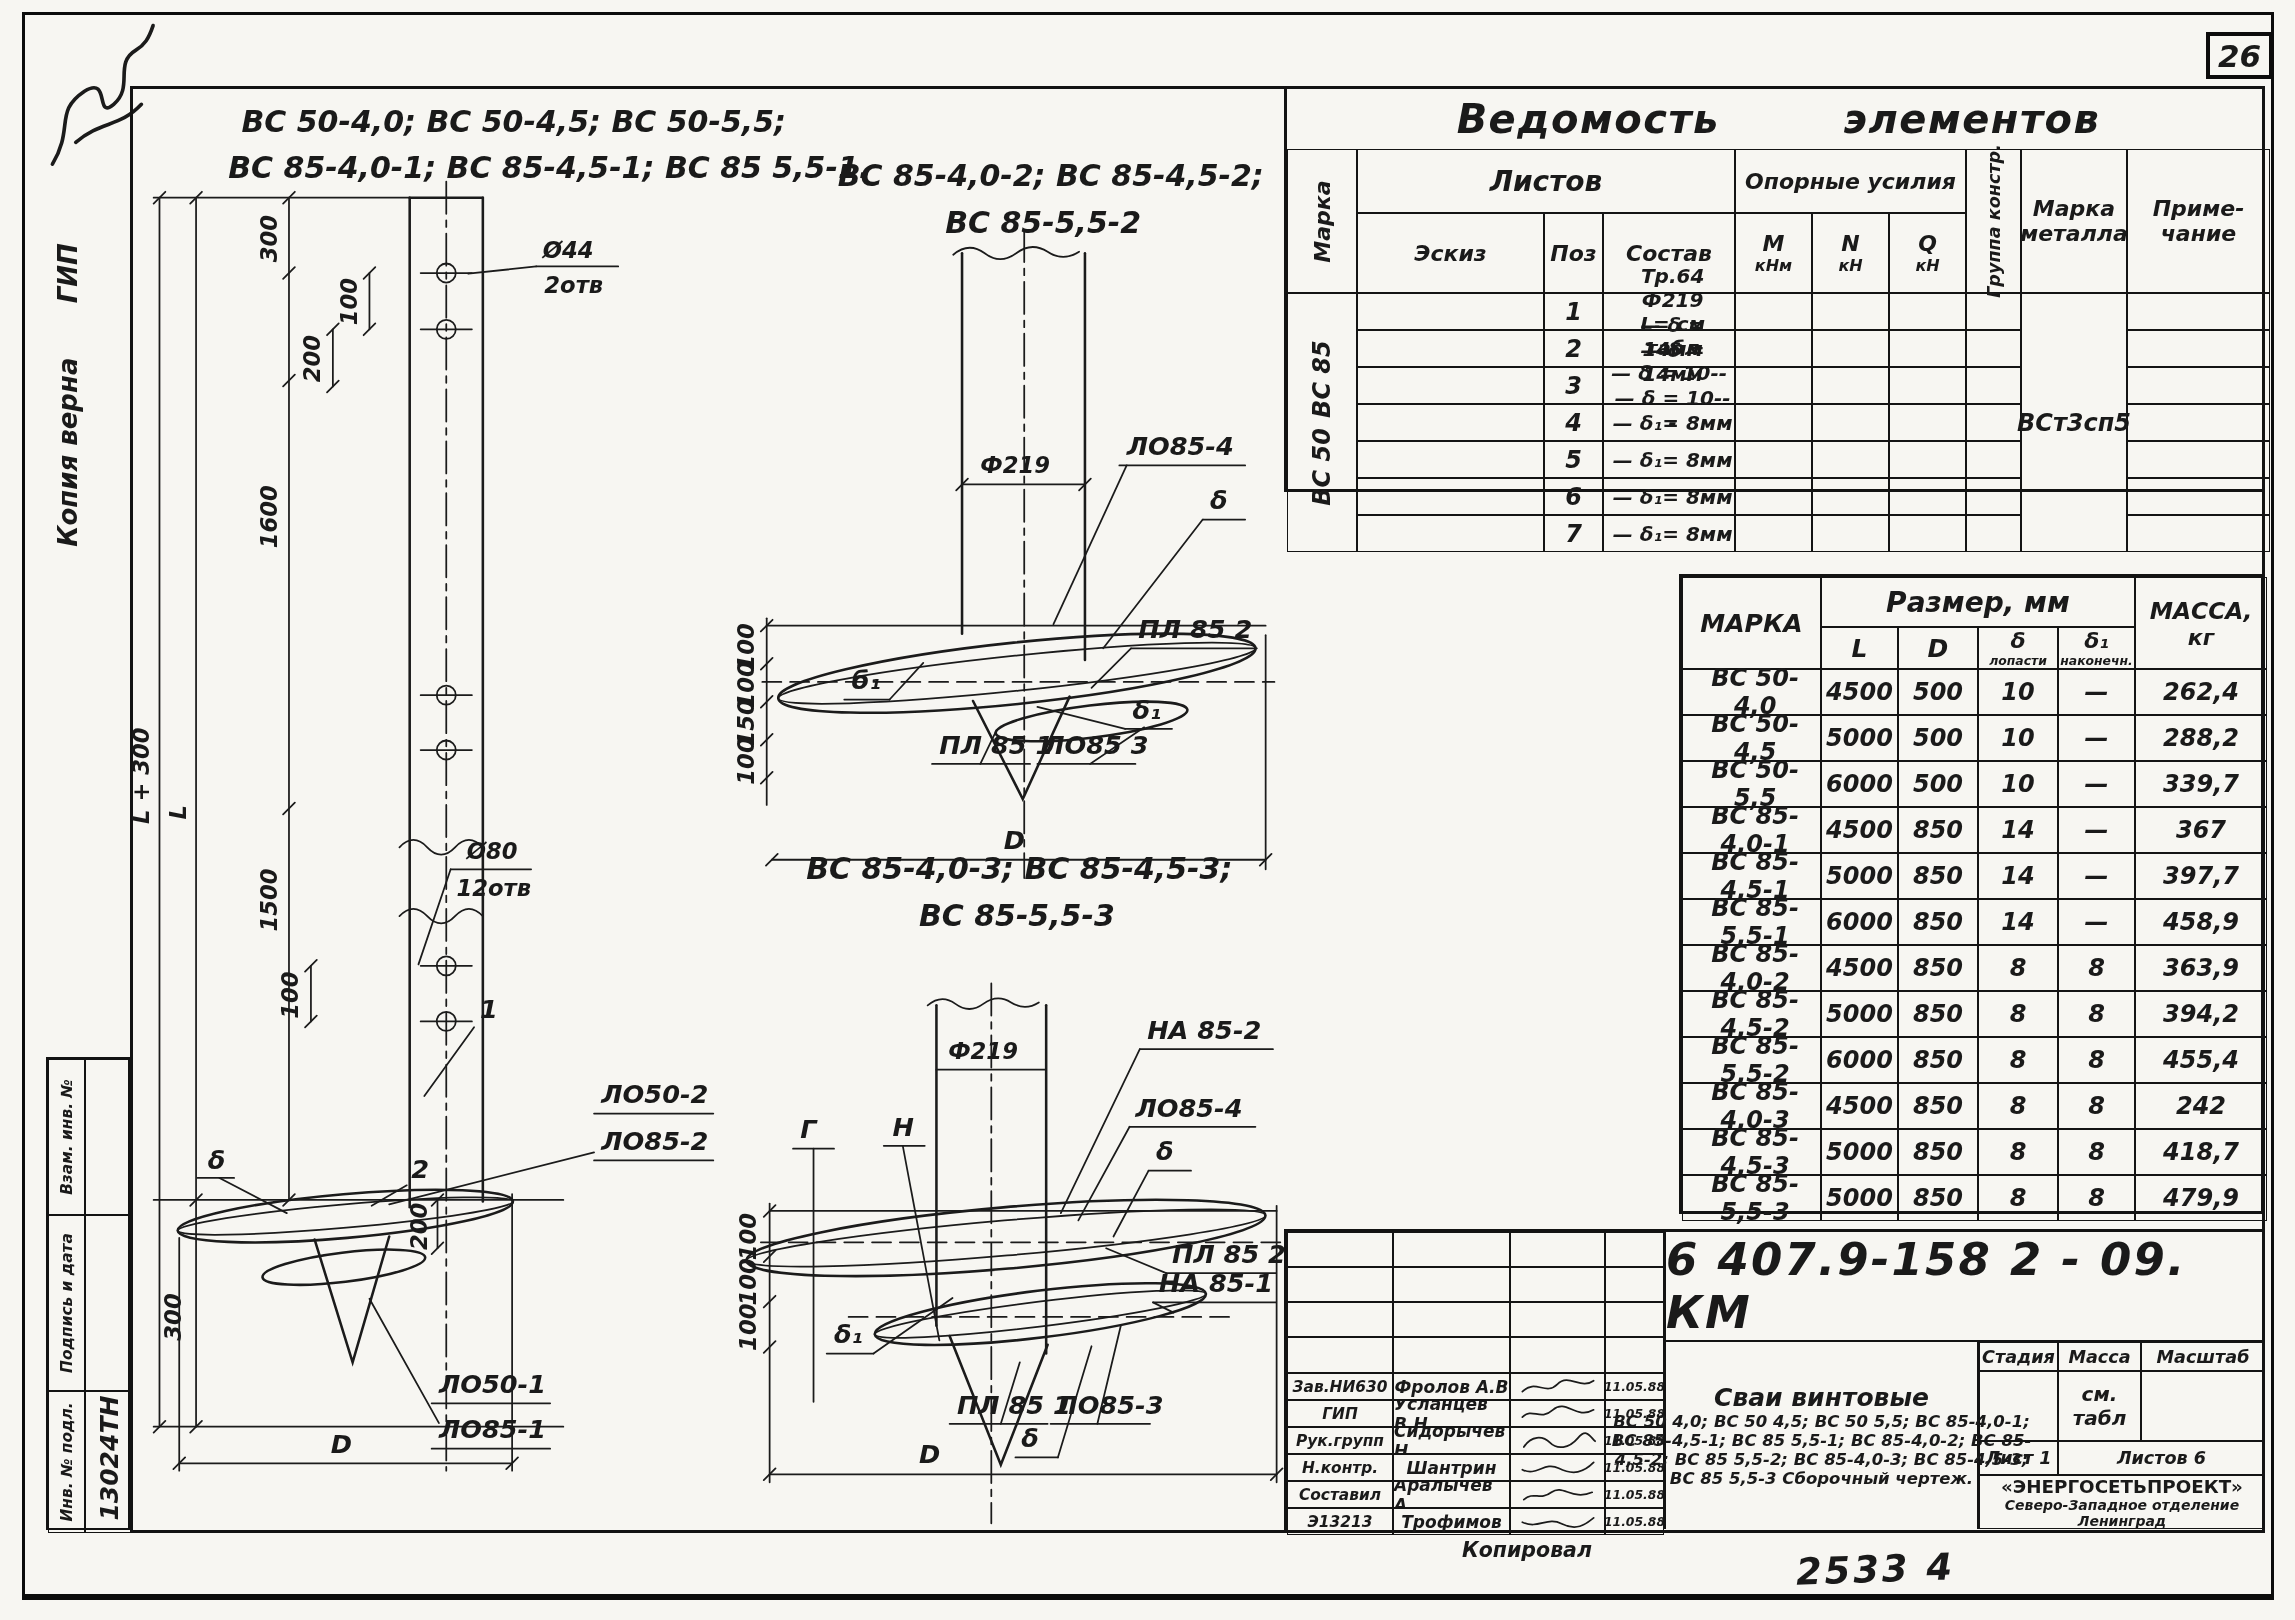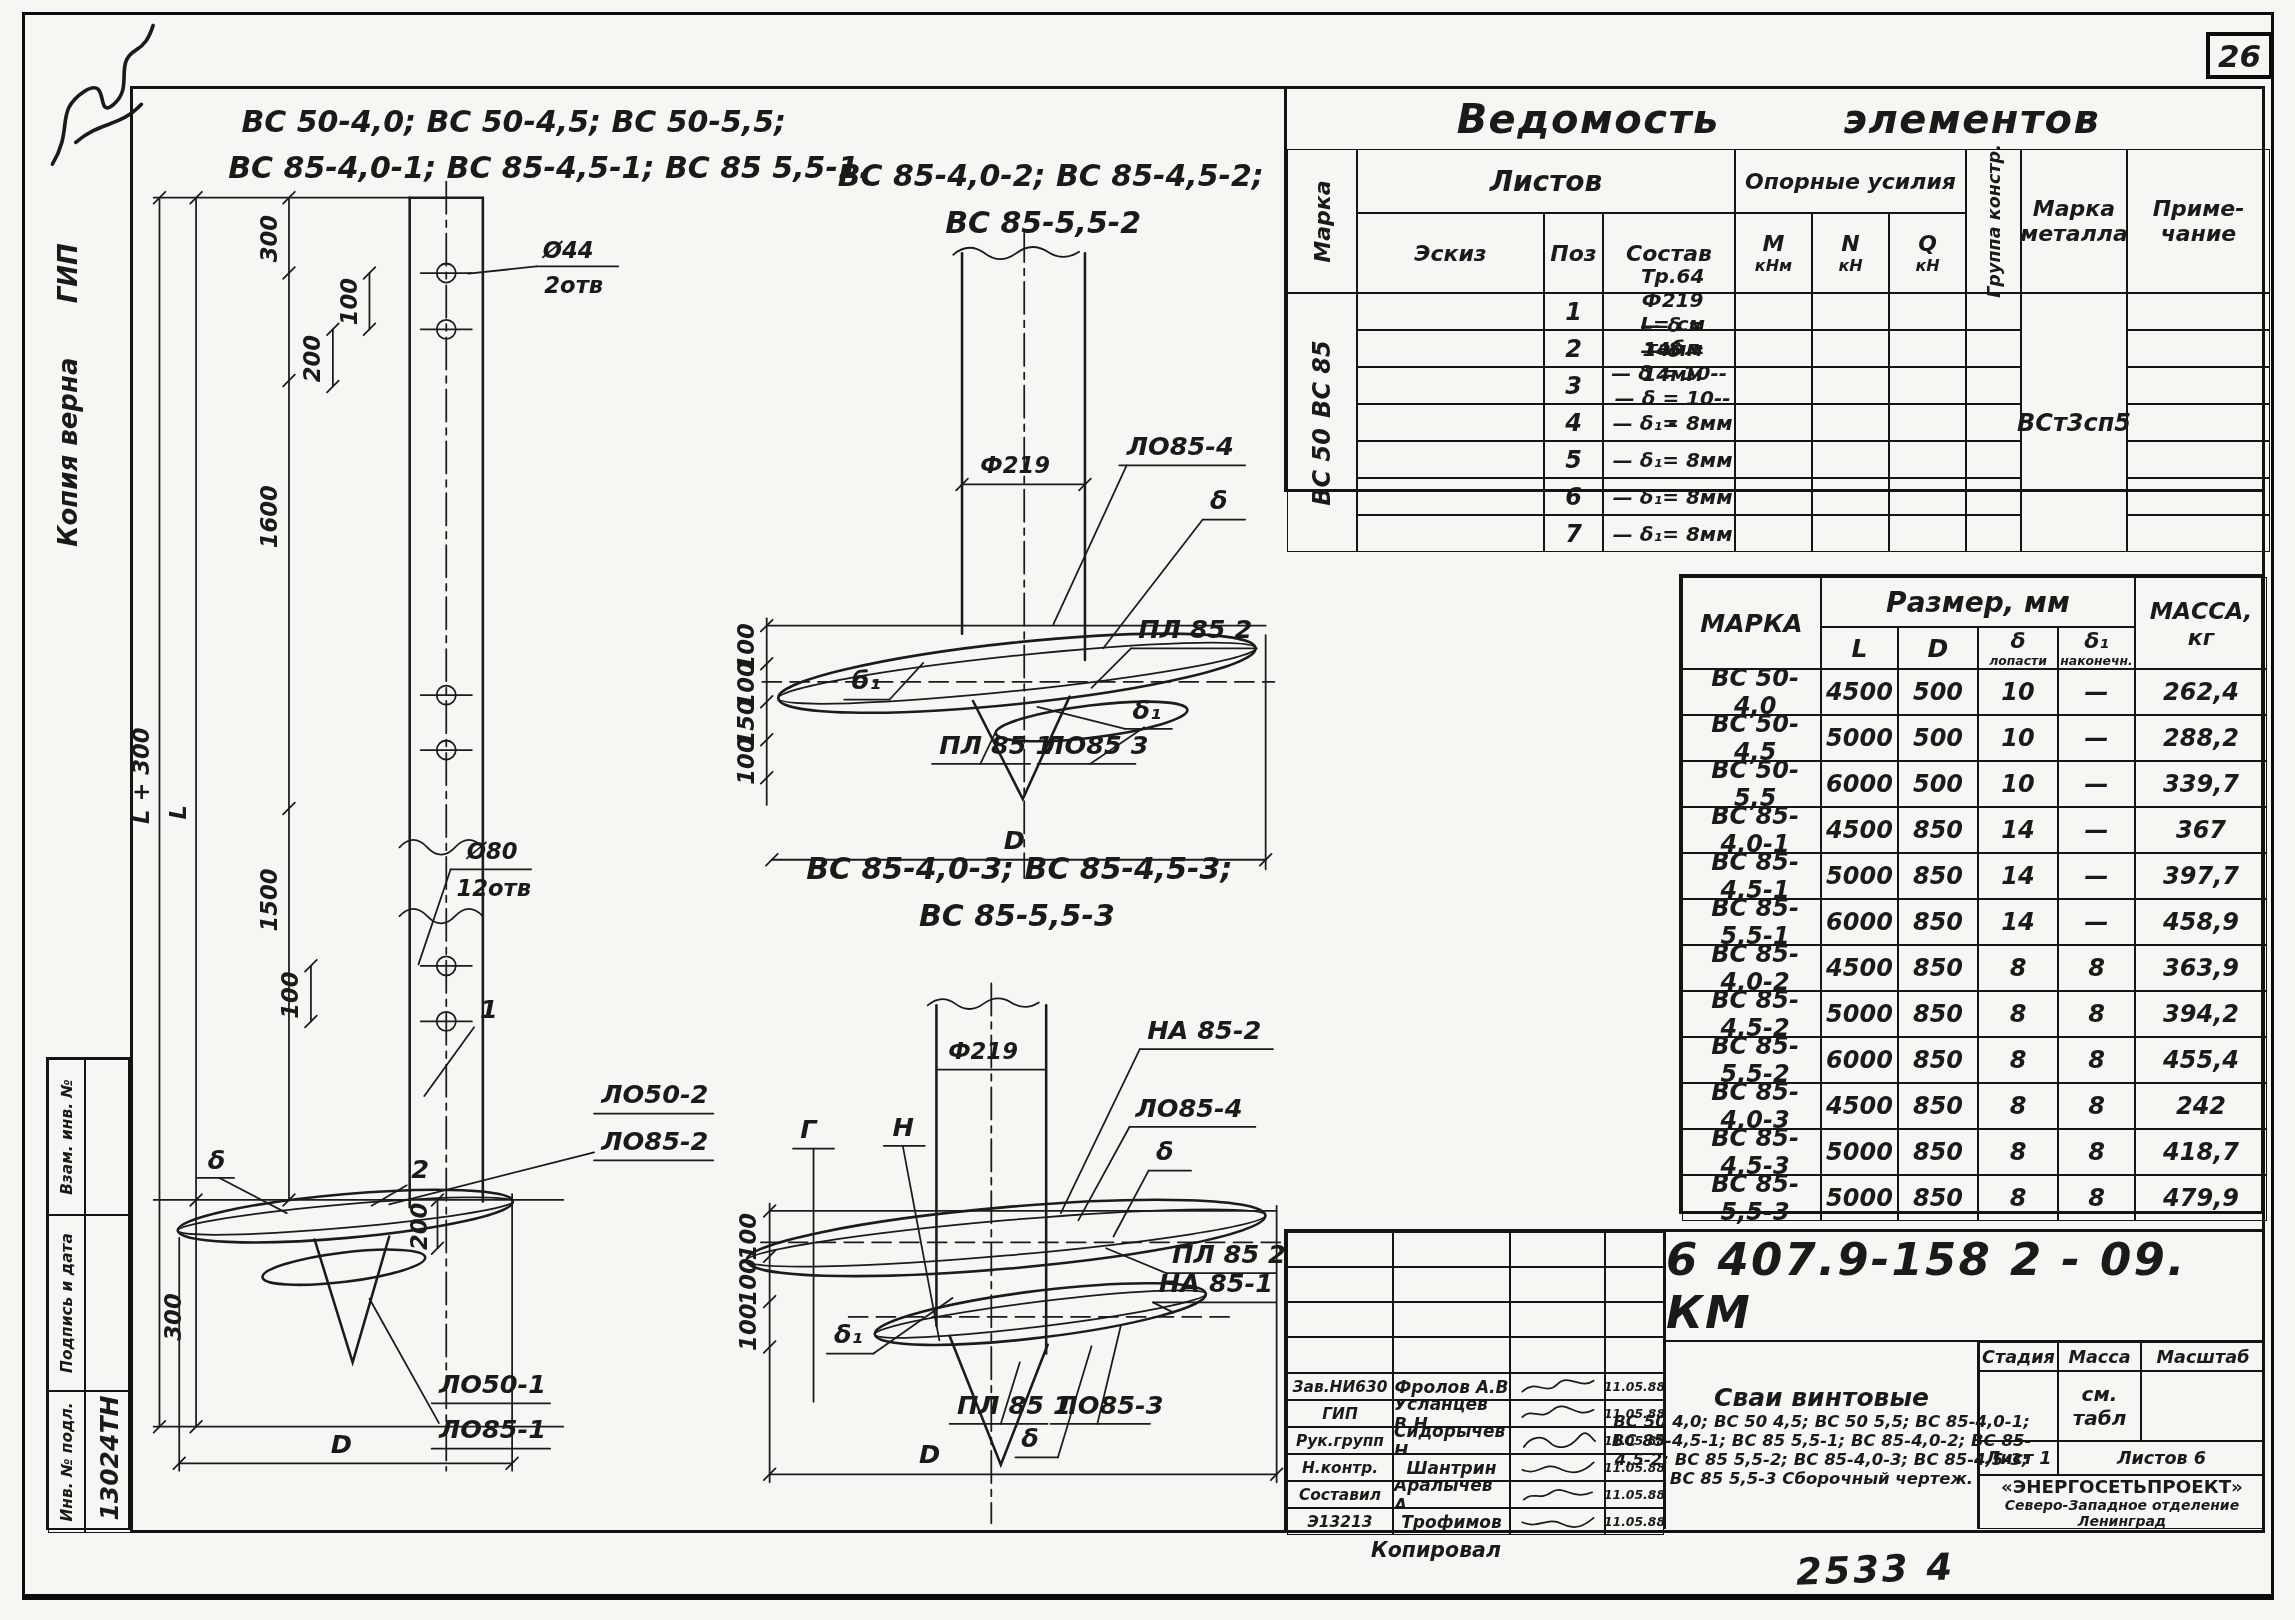--- a/index.html
+++ b/index.html
@@ -902,21 +902,21 @@
           </div>
         <div style="grid-column:1/4;">
           <span class="org1">«ЭНЕРГОСЕТЬПРОЕКТ»</span>
           <span class="org2">Северо-Западное отделение</span>
           <span class="org2">Ленинград</span>
         </div>
       </div>
     </div>
   </div>
 
-  <div class="margin-note" style="left:1371px; top:1538px;font-style:italic;">
+  <div class="margin-note" style="left:1462px; top:1538px;font-style:italic;">
     <span>Копировал</span></div>
   <div class="margin-note" style="left:1778px; top:1628px;">
     <span>Формат А3</span></div>
   <div class="hand-num" style="left:1796px; top:1548px;">
     <span>2533 4</span></div>
 
 </div>
 
 
 </body></html>

